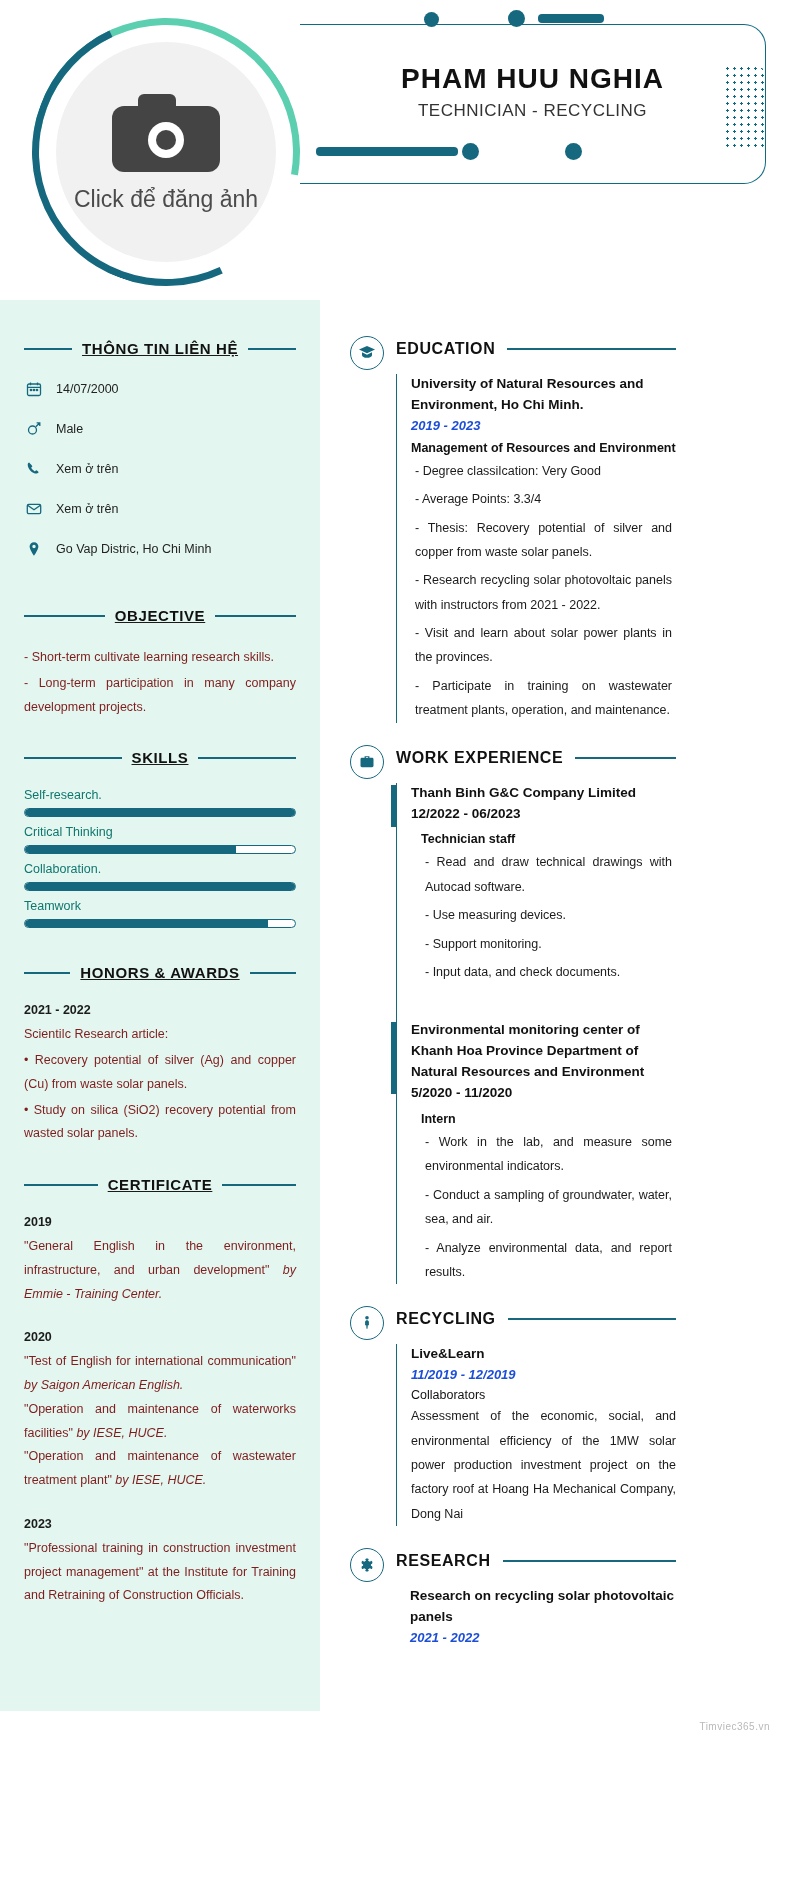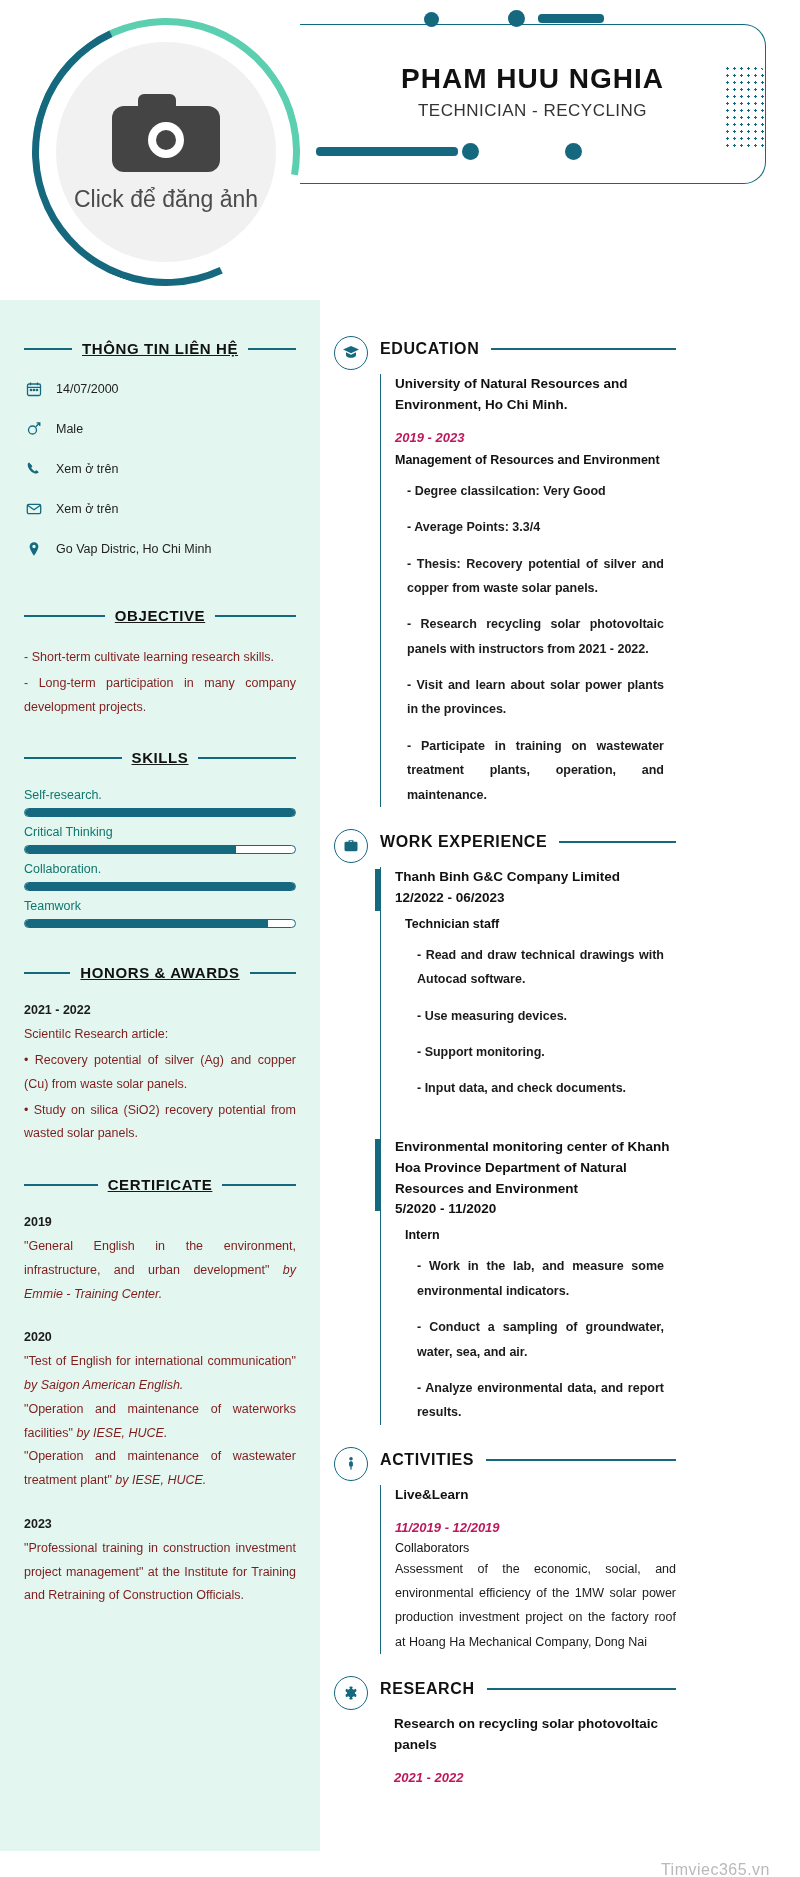--- a/index.html
+++ b/index.html
@@ -55,21 +55,21 @@
     border-radius:0 12px 12px 0;
     background-image:radial-gradient(#0f6b82 1px, transparent 1.1px);
     background-size:7px 7px;
   }
   .bar { position:absolute; background:#16687f; border-radius:4px; }
   .dot { position:absolute; background:#16687f; border-radius:50%; }
 
   
   .cols { display:flex; align-items:stretch; }
   .left { width:320px; background:#e3f7f0; padding:40px 24px 40px 24px; }
-  .right { width:386px; padding:40px 30px 40px 14px; }
+  .right { width:386px; padding:40px 30px 40px 30px; }
 
   
   .l-head { display:flex; align-items:center; gap:10px; margin:0 0 22px 0;text-decoration:underline; }
   .l-head .line { flex:1; height:2px; background:#16687f; }
   .l-head .txt { font-size:15px; font-weight:bold; letter-spacing:.6px; color:#111; white-space:nowrap; }
 
   .contact-row { display:flex; align-items:center; gap:12px; margin-bottom:20px; font-size:12.5px; color:#222; }
   .c-icon { width:20px; height:20px; color:#16687f; flex:none; display:flex; align-items:center; justify-content:center; }
 
   .l-text { font-size:12.5px; line-height:1.9; color:#7f1d1d; text-align:justify; }
@@ -92,28 +92,28 @@
     color:#16687f;
   }
   .r-title { font-size:16px; font-weight:bold; letter-spacing:.6px; color:#111; white-space:nowrap; }
   .r-line { flex:1; height:2px; background:#16687f; }
 
   .r-body { padding-left:14px; border-left:1.6px solid #16687f; }
   .r-body.noline { border-left:none; }
   .r-block { position:relative; margin-bottom:18px; }
   .r-tab { position:absolute; left:-20px; top:2px; width:5px; height:42px; background:#16687f; }
   .j-title { font-size:13.5px; font-weight:bold; color:#111; line-height:1.55; }
-  .j-date { font-size:13px; font-weight:bold; font-style:italic; color:#be185d; margin-top:14px; }
+  .j-date { font-size:13px; font-weight:bold; font-style:italic; color:#1d4ed8; margin-top:2px; }
   .j-sub { font-size:12.5px; font-weight:bold; color:#111; margin:8px 0 4px 0; }
   .j-subn { font-size:12.5px; color:#111; margin:6px 0 2px 0; }
   .r-list { font-size:12.5px; line-height:1.95; color:#1b1b1b; text-align:justify; }
-  .r-list p { margin:12px;font-weight:bold; }
+  .r-list p { margin:4px; }
   .indent { padding-left:10px; }
 
-  .footer { text-align:right; padding:10px 30px 16px 8px; font-size:16px; color:#b9b9b9; letter-spacing:.5px; }
+  .footer { text-align:right; padding:10px 30px 16px 8px; font-size:10px; color:#b9b9b9; letter-spacing:.5px; }
 </style>
 </head>
 <body>
 
 <div class="page">
 
   <div class="header">
     <div class="photo-wrap">
       <div class="ring-outer"></div>
       <div class="ring-inner"></div>
@@ -371,21 +371,21 @@
       </div>
 
       <div class="r-sec">
         <div class="r-badge">
           <svg width="18" height="18" viewBox="0 0 18 18" fill="#16687f">
               <circle cx="9" cy="3.8" r="1.8"></circle>
               <path d="M9 6.2c-1 0-1.9.6-1.9 1.7v3.4h1.1l.3 3.5h1l.3-3.5h1.1V7.9c0-1.1-.9-1.7-1.9-1.7z"></path>
             </svg>
         </div>
         <div class="r-head">
-          <span class="r-title">ACTIVITIES</span>
+          <span class="r-title">RECYCLING</span>
           <span class="r-line"></span>
         </div>
         <div class="r-body">
           <div class="j-title">Live&amp;Learn</div>
           <div class="j-date">11/2019 - 12/2019</div>
           <div class="j-subn">Collaborators</div>
           <div class="r-list">Assessment of the economic, social, and environmental efficiency of the 1MW solar power production investment project on the factory roof at Hoang Ha Mechanical Company, Dong Nai</div>
         </div>
       </div>
 

